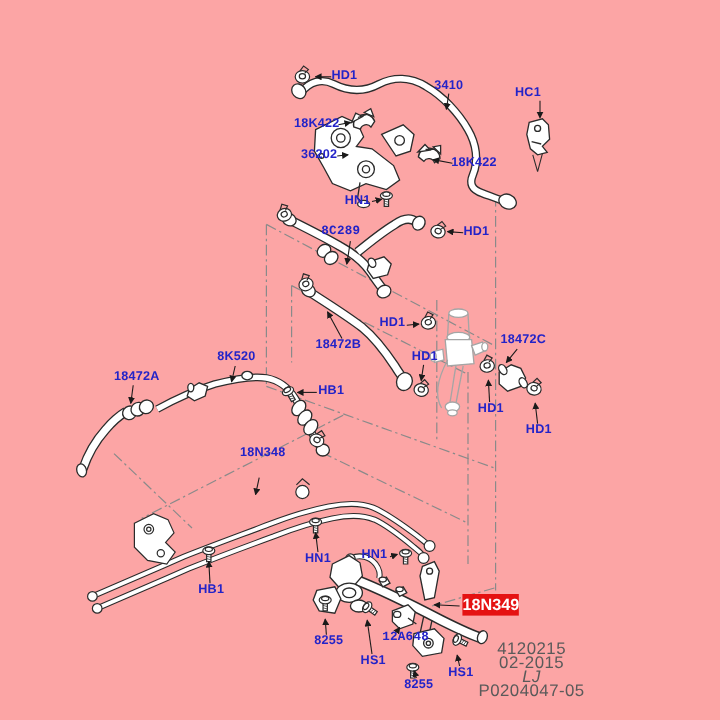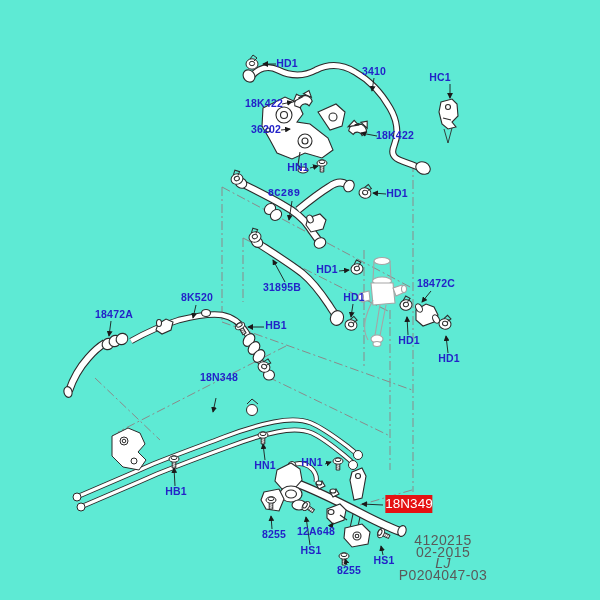--- a/index.html
+++ b/index.html
@@ -1,21 +1,21 @@
 <!DOCTYPE html>
 <html><head>
 <meta charset="utf-8">
 <style>
   html,body{margin:0;padding:0;background:#ffffff;}
-  #stage{position:relative;width:600px;height:600px;background:#5eead4;overflow:hidden;
+  #stage{position:relative;width:600px;height:600px;background:#fca5a5;overflow:hidden;
          font-family:"Liberation Sans",sans-serif;}
   #art{position:absolute;left:0;top:0;}
   .plabel{position:absolute;transform:translateX(-50%);font-weight:bold;font-size:10.5px;
           letter-spacing:.2px;color:#2323c8;white-space:nowrap;line-height:1;}
-  #highlight-label{position:absolute;transform:translateX(-50%);font-weight:normal;font-size:13.5px;
+  #highlight-label{position:absolute;transform:translateX(-50%);font-weight:bold;font-size:13.5px;
           color:#fff;background:#e51212;padding:2px 0 2px;line-height:1;white-space:nowrap;}
   .fline{position:absolute;transform:translateX(-50%);font-size:14px;color:#5a5a5a;
          letter-spacing:.4px;white-space:nowrap;line-height:1;}
 </style>
 </head>
 <body>
 
 <div id="stage">
 <svg id="art" width="600" height="600" viewBox="0 0 600 600">
   <defs>
@@ -276,39 +276,39 @@
       <span class="plabel" style="left: 374px; top: 66px; color: rgb(35, 35, 200);">3410</span>
       <span class="plabel" style="left: 440px; top: 72px; color: rgb(35, 35, 200);">HC1</span>
       <span class="plabel" style="left: 264px; top: 98px; color: rgb(35, 35, 200);">18K422</span>
       <span class="plabel" style="left: 266px; top: 124px; color: rgb(35, 35, 200);">36202</span>
       <span class="plabel" style="left: 395px; top: 130px; color: rgb(35, 35, 200);">18K422</span>
       <span class="plabel" style="left: 298px; top: 162px; color: rgb(35, 35, 200);">HN1</span>
       <span class="plabel" style="left: 284px; top: 188px; color: rgb(35, 35, 200); font-family: Liberation Mono, monospace;">8C289</span>
       <span class="plabel" style="left: 397px; top: 188px; color: rgb(35, 35, 200);">HD1</span>
       <span class="plabel" style="left: 327px; top: 264px; color: rgb(35, 35, 200);">HD1</span>
       <span class="plabel" style="left: 354px; top: 292px; color: rgb(35, 35, 200);">HD1</span>
-      <span class="plabel" style="left: 282px; top: 282px; color: rgb(35, 35, 200);">31895B</span>
+      <span class="plabel" style="left: 282px; top: 282px; color: rgb(35, 35, 200);">18472B</span>
       <span class="plabel" style="left: 197px; top: 292px; color: rgb(35, 35, 200); text-align: center;">8K520</span>
       <span class="plabel" style="left: 114px; top: 309px; color: rgb(35, 35, 200);">18472A</span>
       <span class="plabel" style="left: 276px; top: 320px; color: rgb(35, 35, 200);">HB1</span>
       <span class="plabel" style="left: 436px; top: 278px; color: rgb(35, 35, 200);">18472C</span>
       <span class="plabel" style="left: 409px; top: 335px; color: rgb(35, 35, 200);">HD1</span>
       <span class="plabel" style="left: 449px; top: 353px; color: rgb(35, 35, 200);">HD1</span>
       <span class="plabel" style="left: 219px; top: 372px; color: rgb(35, 35, 200);">18N348</span>
       <span class="plabel" style="left: 176px; top: 486px; color: rgb(35, 35, 200);">HB1</span>
       <span class="plabel" style="left: 265px; top: 460px; color: rgb(35, 35, 200);">HN1</span>
       <span class="plabel" style="left: 312px; top: 457px; color: rgb(35, 35, 200);">HN1</span>
       <span class="plabel" style="left: 274px; top: 529px; color: rgb(35, 35, 200);">8255</span>
-      <span class="plabel" style="left: 316px; top: 526px; color: rgb(35, 35, 200);">12A648</span>
+      <span class="plabel" style="left: 338px; top: 526px; color: rgb(35, 35, 200); font-family: Liberation Mono, monospace;">12A648</span>
       <span class="plabel" style="left: 311px; top: 545px; color: rgb(35, 35, 200);">HS1</span>
       <span class="plabel" style="left: 384px; top: 555px; color: rgb(35, 35, 200);">HS1</span>
       <span class="plabel" style="left: 349px; top: 565px; color: rgb(35, 35, 200);">8255</span>
     </div>
 
 <div id="highlight-label" style="left: 409px; top: 495px; background: rgb(229, 18, 18); color: rgb(255, 255, 255);">18N349</div>
 
 <div id="footer">
       <div class="fline" style="left: 443px; top: 533px; color: rgb(90, 90, 90);">4120215</div>
       <div class="fline" style="left: 443px; top: 544.5px; color: rgb(90, 90, 90);">02-2015</div>
       <div class="fline" style="left: 443px; top: 556px; color: rgb(90, 90, 90); font-style: italic;">LJ</div>
-      <div class="fline" style="left: 443px; top: 567.5px; color: rgb(90, 90, 90);">P0204047-03</div>
+      <div class="fline" style="left: 443px; top: 567.5px; color: rgb(90, 90, 90);">P0204047-05</div>
     </div>
 </div>
 
 </body></html>

